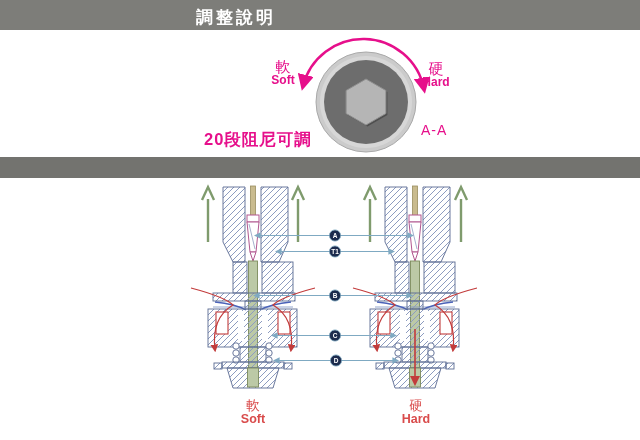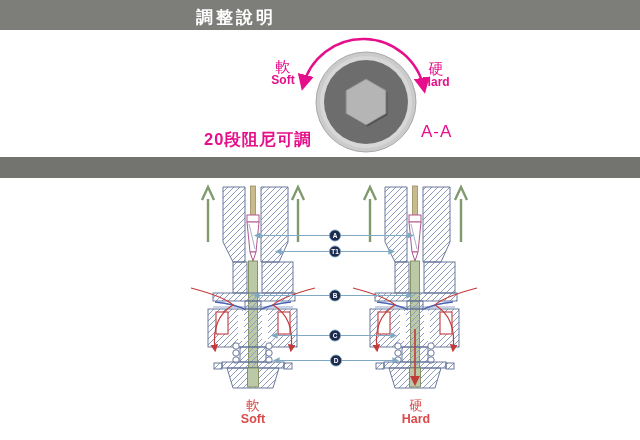--- a/index.html
+++ b/index.html
@@ -11,21 +11,21 @@
   .hdr-title{position:absolute;left:196px;top:6px;color:#ffffff;font-size:17px;
              font-weight:bold;letter-spacing:3px;white-space:nowrap;}
   .hdr-sub{position:absolute;left:276px;top:11px;color:#e9e9e5;font-size:11px;
            font-weight:bold;letter-spacing:.4px;white-space:nowrap;}
   .mag{color:#e60f8b;position:absolute;white-space:nowrap;}
   .t-soft-zh{left:263px;top:58px;font-size:15px;width:40px;text-align:center;}
   .t-soft-en{left:253px;top:73px;font-size:12px;font-weight:bold;width:60px;text-align:center;}
   .t-hard-zh{left:416px;top:60px;font-size:15px;width:40px;text-align:center;}
   .t-hard-en{left:406px;top:75px;font-size:12px;font-weight:bold;width:60px;text-align:center;}
   .t-caption{left:204px;top:129px;font-size:16.5px;font-weight:bold;letter-spacing:1px;}
-  .t-aa{left:421px;top:122px;font-size:17px;letter-spacing:1px;}
+  .t-aa{left:421px;top:122px;font-size:14px;letter-spacing:1px;}
   .red{color:#d94b4b;position:absolute;text-align:center;white-space:nowrap;}
   .b-soft-zh{left:223px;top:397px;width:60px;font-size:13.5px;}
   .b-soft-en{left:223px;top:412px;width:60px;font-size:12.5px;font-weight:bold;}
   .b-hard-zh{left:386px;top:397px;width:60px;font-size:13.5px;}
   .b-hard-en{left:386px;top:412px;width:60px;font-size:12.5px;font-weight:bold;}
   svg{position:absolute;display:block;}
   #topArt{left:0;top:30px;}
   #drawing{left:0;top:178px;}
   .callout-text{font-family:"Liberation Sans",sans-serif;font-size:6.5px;font-weight:bold;fill:#ffffff;}
 </style>

